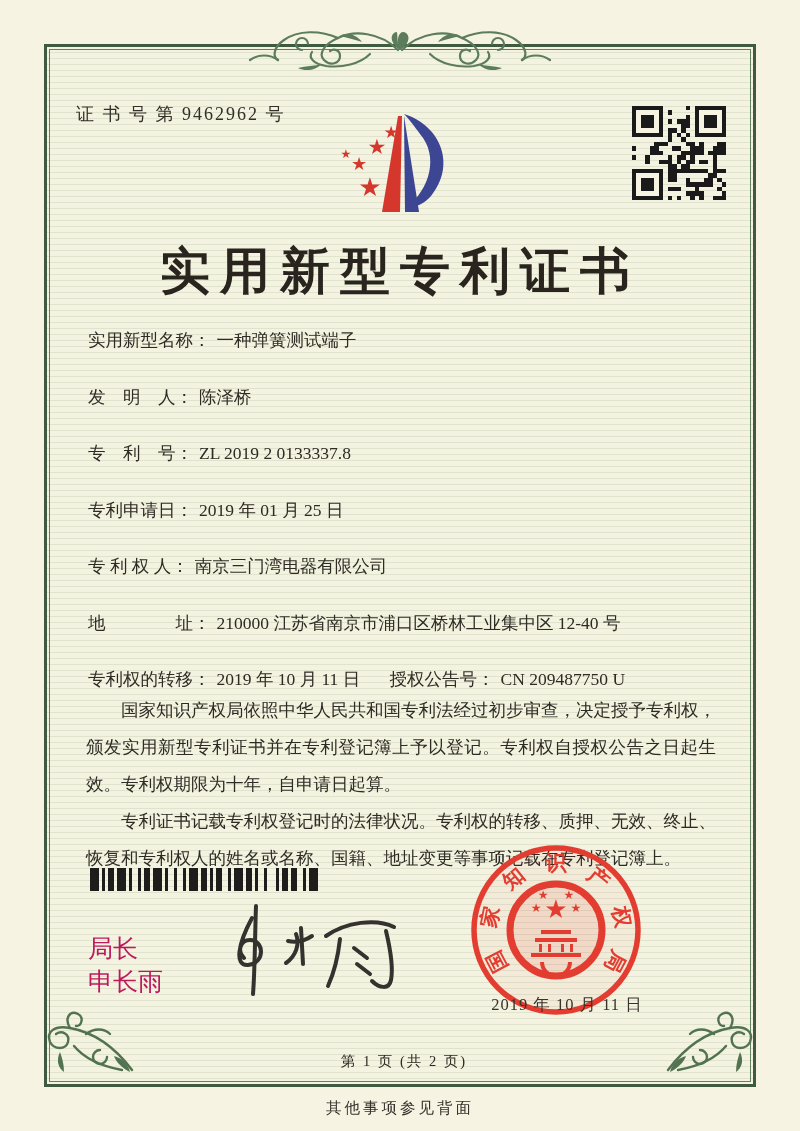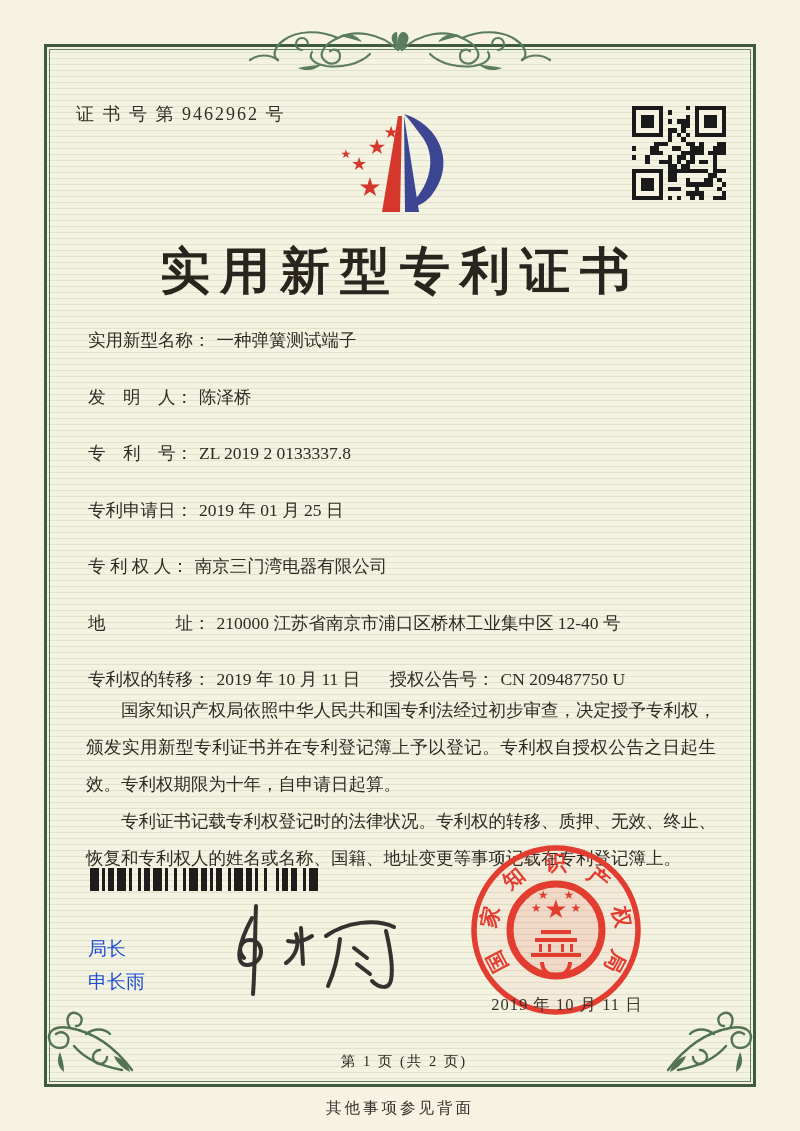--- a/index.html
+++ b/index.html
@@ -51,21 +51,21 @@
     font-size:17.5px; line-height:37px; text-align:justify; color:#2e2a24;
   }
   .body-text p { text-indent:2em; }
 
   .barcode {
     position:absolute; left:90px; top:868px; height:23px; display:flex; align-items:stretch;
   }
   .barcode .b { background:#1e1d1b; }
   .barcode .s { background:transparent; }
 
-  .official { position:absolute; left:88px; top:932px; font-size:19px; line-height:33px; color:#1d4ed8;
+  .official { position:absolute; left:88px; top:932px; font-size:25px; line-height:33px; color:#be185d;
     font-family:"Liberation Sans","DejaVu Sans",sans-serif; }
   .signature { position:absolute; left:200px; top:900px; width:215px; height:100px; }
 
   .seal { position:absolute; left:468px; top:842px; width:176px; height:176px; }
   .seal-date {
     position:absolute; left:482px; top:994px; width:170px; text-align:center;
     font-size:16.5px; color:#3a322b; letter-spacing:1px; z-index:5;
   }
   .page-no {
     position:absolute; left:0; top:1052px; width:100%; text-align:center;

